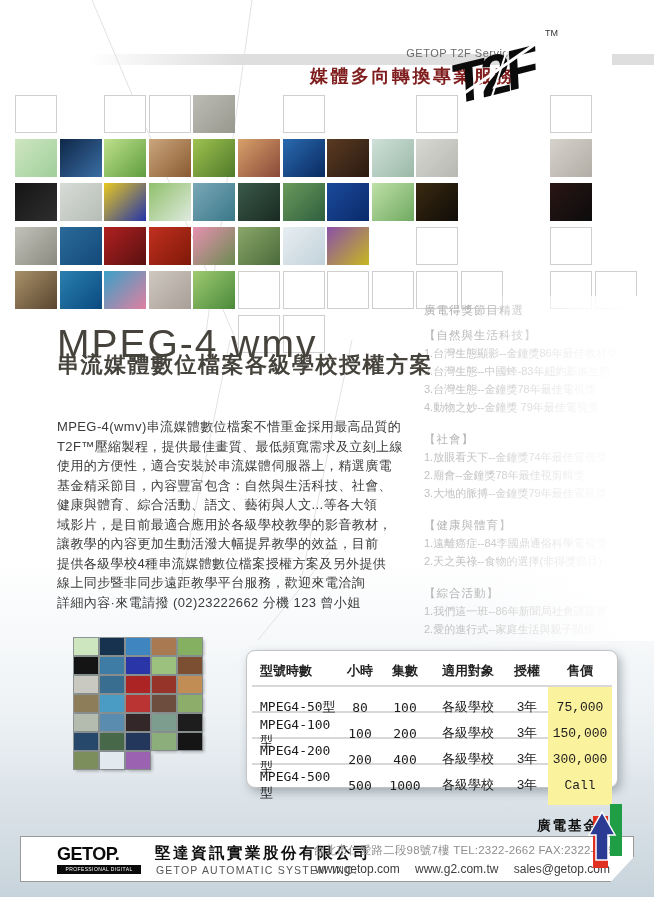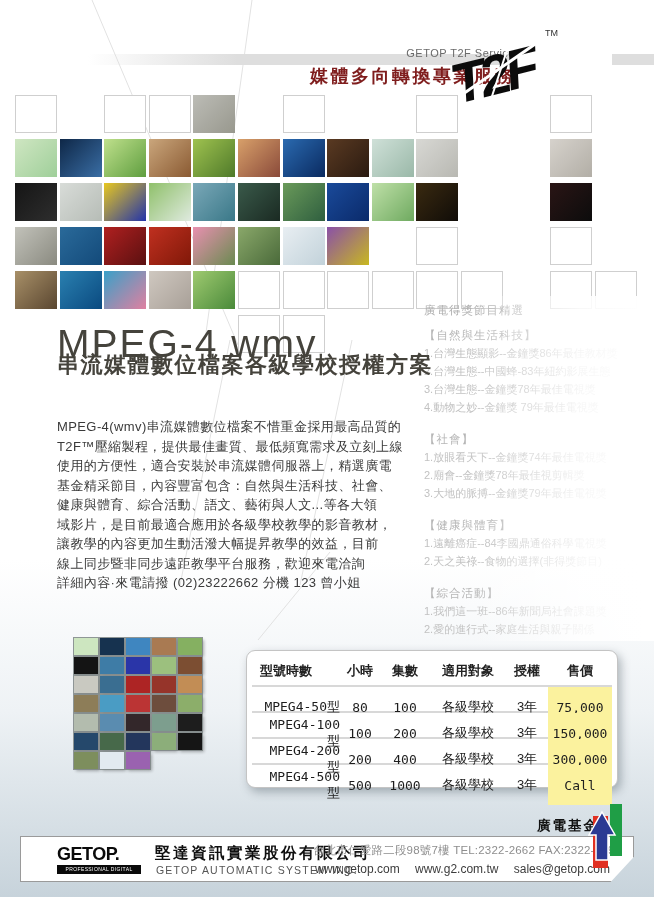--- a/index.html
+++ b/index.html
@@ -40,25 +40,25 @@
   .crow{display:flex;gap:2px;margin-bottom:2px;}
   .ccell{width:24px;height:17px;outline:1px solid rgba(125,133,133,.85);box-shadow:2px 2px 3px rgba(0,0,0,.3);}
   
   #ptable{left:246px;top:650px;width:372px;height:138px;background:#fff;border:1px solid #c4c4c4;
           border-radius:9px;box-shadow:3px 4px 10px rgba(70,85,95,.4);z-index:4;box-sizing:border-box;
           padding:6px 5px 0 5px;}
   .trow{display:grid;grid-template-columns:88px 40px 50px 76px 42px 64px;align-items:center;}
   .thead{height:28px;}
   .tdata{height:24px;border-top:2px solid #d8d8d8;}
   .th{font-size:13px;font-weight:bold;color:#222;}
-  .td{font-size:13px;color:#1d1d1d;text-align:right;}
+  .td{font-size:13px;color:#1d1d1d;}
   .mono{font-family:"DejaVu Sans Mono","Liberation Mono",monospace;}
   .cen{text-align:center;}
   .lft{padding-left:8px;}
-  .price{height:40px;display:flex;align-items:center;justify-content:center;}
+  .price{height:40px;display:flex;align-items:center;justify-content:center;font-family:Liberation Mono, monospace;}
   
   #fund-label{left:537px;top:817px;font-size:13.5px;font-weight:bold;color:#111;letter-spacing:2px;z-index:4;}
   #fband{left:20px;top:836px;width:614px;height:46px;background:#fff;border:1px solid #9a9a9a;z-index:4;
          clip-path:polygon(0 0,100% 0,100% 45%,96.2% 100%,0 100%);box-sizing:border-box;}
   #brand{left:36px;top:7px;font-size:18px;font-weight:900;letter-spacing:-.5px;color:#0a0a0a;}
   #brand-bar{left:36px;top:28px;width:84px;height:9px;background:#0a0a0a;color:#fff;font-size:5px;
              letter-spacing:.4px;text-align:center;line-height:9px;}
   #co-zh{left:134px;top:6px;font-size:15.5px;font-weight:bold;color:#101010;letter-spacing:2.5px;}
   #co-en{left:135px;top:27px;font-size:10.5px;color:#555;letter-spacing:1.2px;}
   #addr{left:292px;top:6px;font-size:11.5px;color:#8e8e8e;letter-spacing:.2px;}
@@ -155,20 +155,21 @@
   <div id="title1" class="abs">MPEG-4 wmv</div>
   <div id="title2" class="abs">串流媒體數位檔案各級學校授權方案</div>
   <div id="body" class="abs">
       <div class="bline">MPEG-4(wmv)串流媒體數位檔案不惜重金採用最高品質的</div>
       <div class="bline">T2F™壓縮製程，提供最佳畫質、最低頻寬需求及立刻上線</div>
       <div class="bline">使用的方便性，適合安裝於串流媒體伺服器上，精選廣電</div>
       <div class="bline">基金精采節目，內容豐富包含：自然與生活科技、社會、</div>
       <div class="bline">健康與體育、綜合活動、語文、藝術與人文...等各大領</div>
       <div class="bline">域影片，是目前最適合應用於各級學校教學的影音教材，</div>
       <div class="bline">讓教學的內容更加生動活潑大幅提昇教學的效益，目前</div>
+      <div class="bline">提供各級學校4種串流媒體數位檔案授權方案及另外提供</div>
       <div class="bline">線上同步暨非同步遠距教學平台服務，歡迎來電洽詢</div>
       <div class="bline">詳細內容·來電請撥 (02)23222662 分機 123 曾小姐</div>
     </div>
 
   <div id="awards" class="abs">
     <div class="aw-head">廣電得獎節目精選</div>
     <div id="aw-secs">
         <div class="aw-sec">
           <div class="aw-title">【自然與生活科技】</div>
           <div class="aw-item">1.台灣生態顯影--金鐘獎86年最佳教材獎</div>

